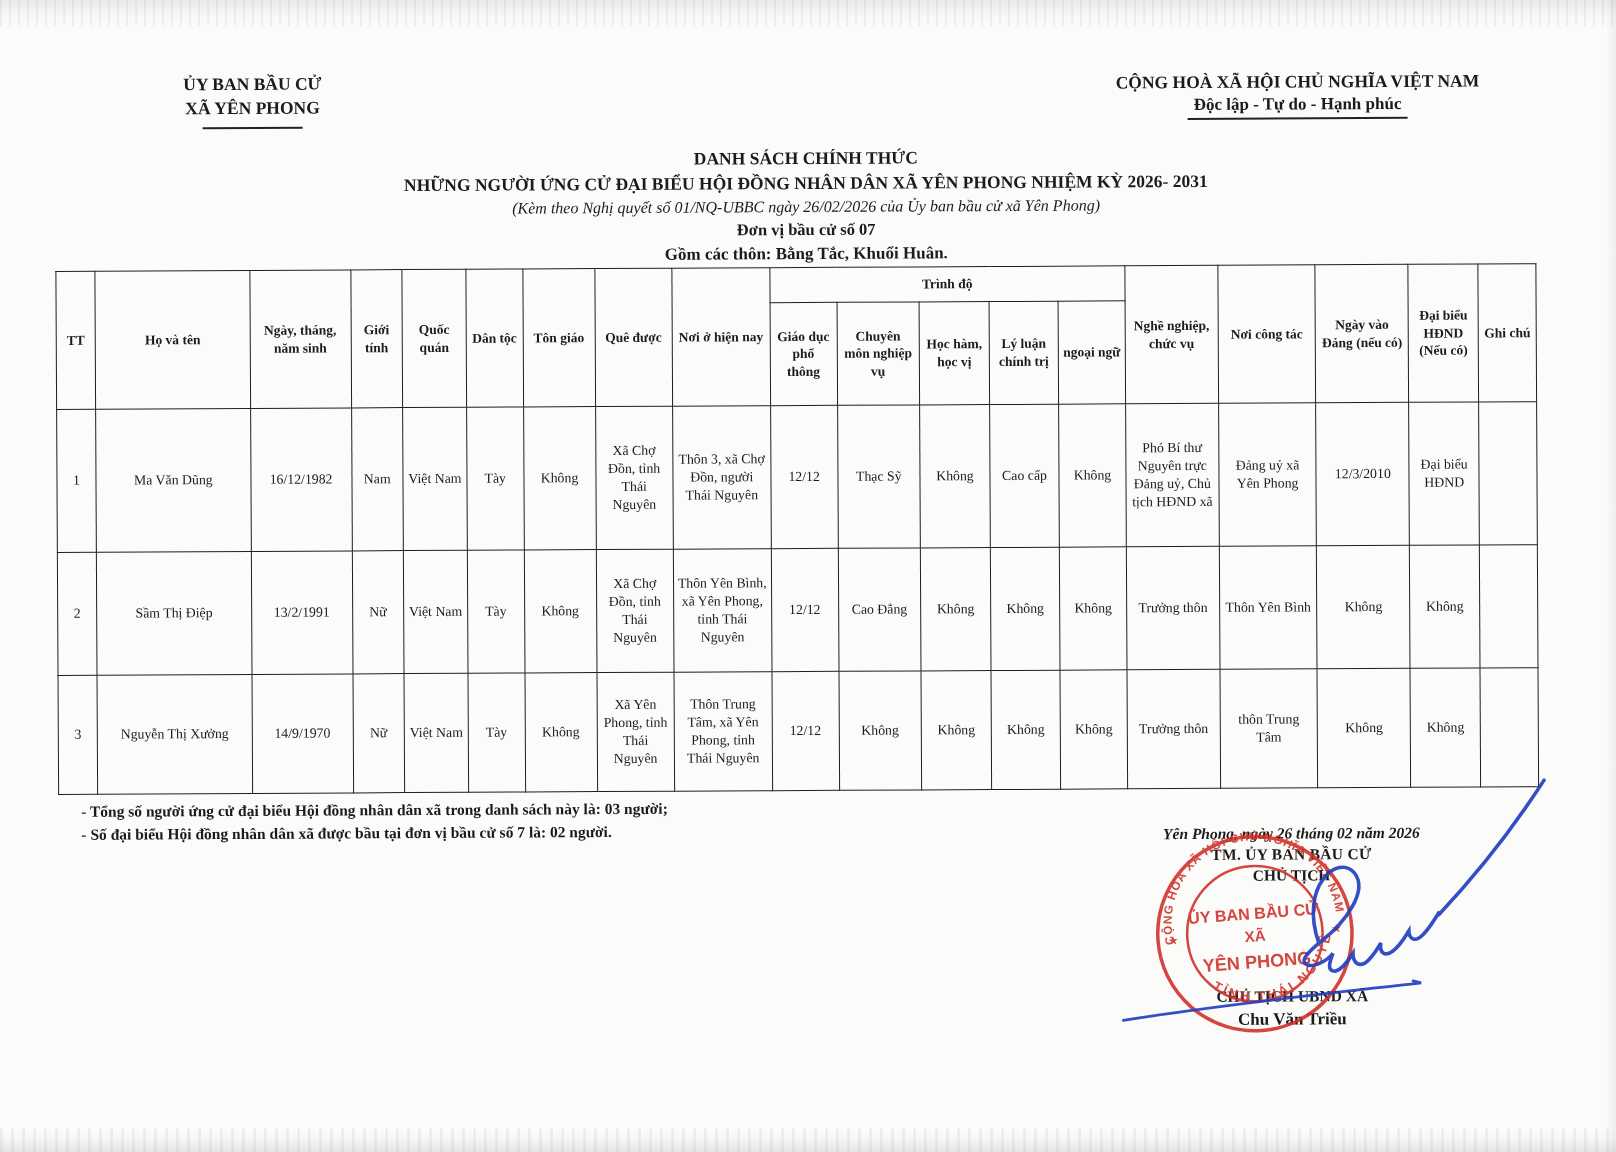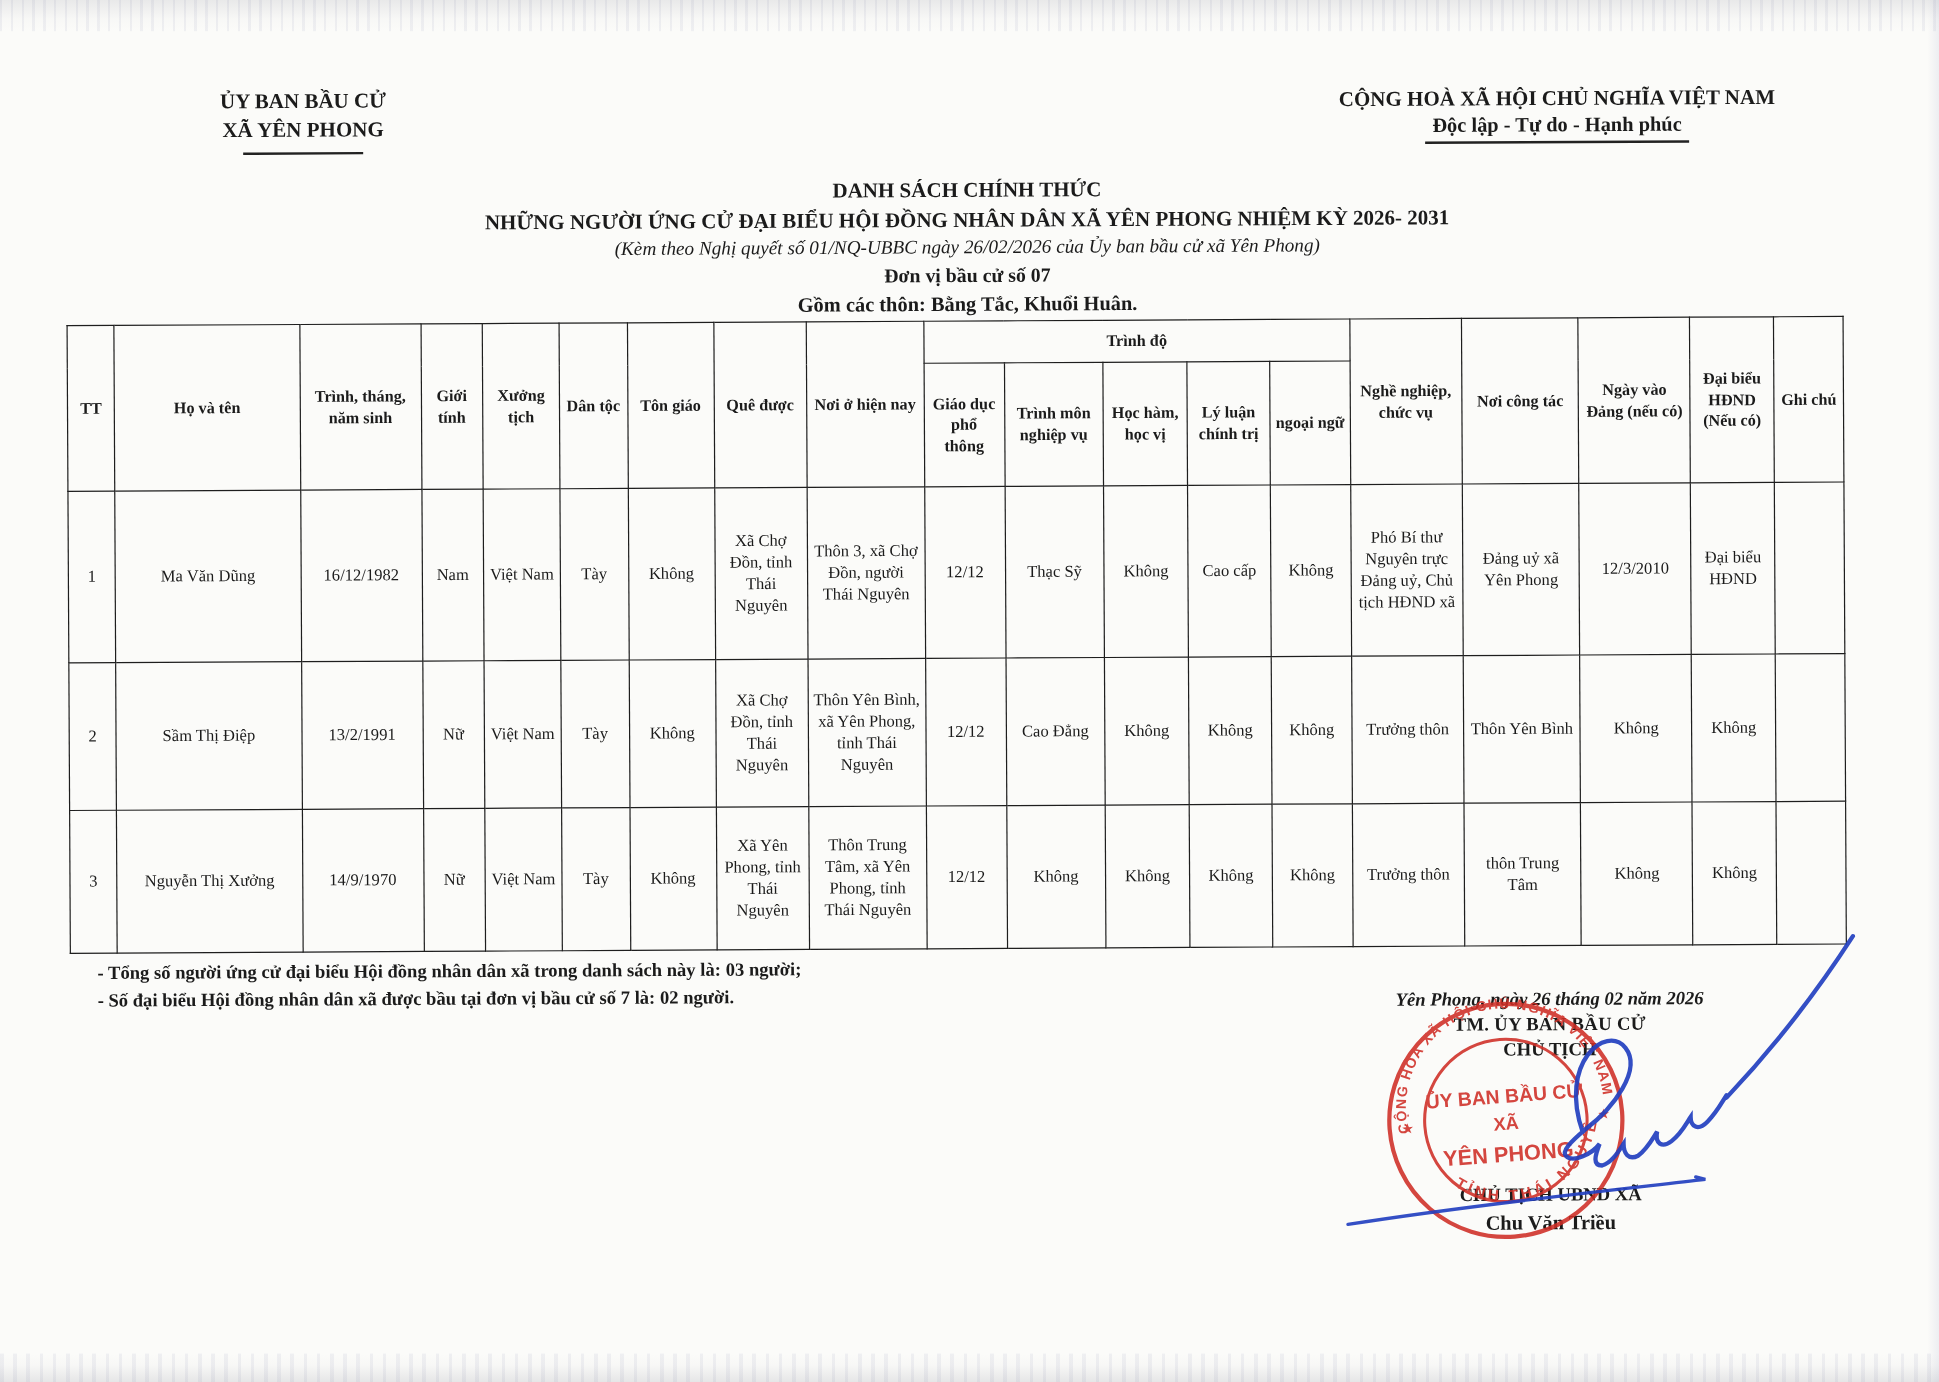--- a/index.html
+++ b/index.html
@@ -95,37 +95,37 @@
           <col style="width:90px">
           <col style="width:95px">
         <col style="width:90px">
           <col style="width:68px">
           <col style="width:56px">
       </colgroup>
       <thead>
         <tr class="grouprow">
           <th rowspan="2">TT</th>
           <th rowspan="2">Họ và tên</th>
-          <th rowspan="2">Trình, tháng, năm sinh</th>
+          <th rowspan="2">Ngày, tháng, năm sinh</th>
           <th rowspan="2">Giới tính</th>
-          <th rowspan="2">Xưởng tịch</th>
+          <th rowspan="2">Quốc quán</th>
           <th rowspan="2">Dân tộc</th>
           <th rowspan="2">Tôn giáo</th>
           <th rowspan="2">Quê được</th>
           <th rowspan="2">Nơi ở hiện nay</th>
           <th colspan="5">Trình độ</th>
           <th rowspan="2">Nghề nghiệp, chức vụ</th>
           <th rowspan="2">Nơi công tác</th>
           <th rowspan="2">Ngày vào Đảng (nếu có)</th>
           <th rowspan="2">Đại biểu HĐND (Nếu có)</th>
           <th rowspan="2">Ghi chú</th>
         </tr>
         <tr class="subrow">
           <th>Giáo dục phổ thông</th>
-          <th>Trình môn nghiệp vụ</th>
+          <th>Chuyên môn nghiệp vụ</th>
           <th>Học hàm, học vị</th>
           <th>Lý luận chính trị</th>
           <th>ngoại ngữ</th>
         </tr>
       </thead>
       <tbody>
           <tr>
             <td>1</td>
             <td>Ma Văn Dũng</td>
             <td>16/12/1982</td>

